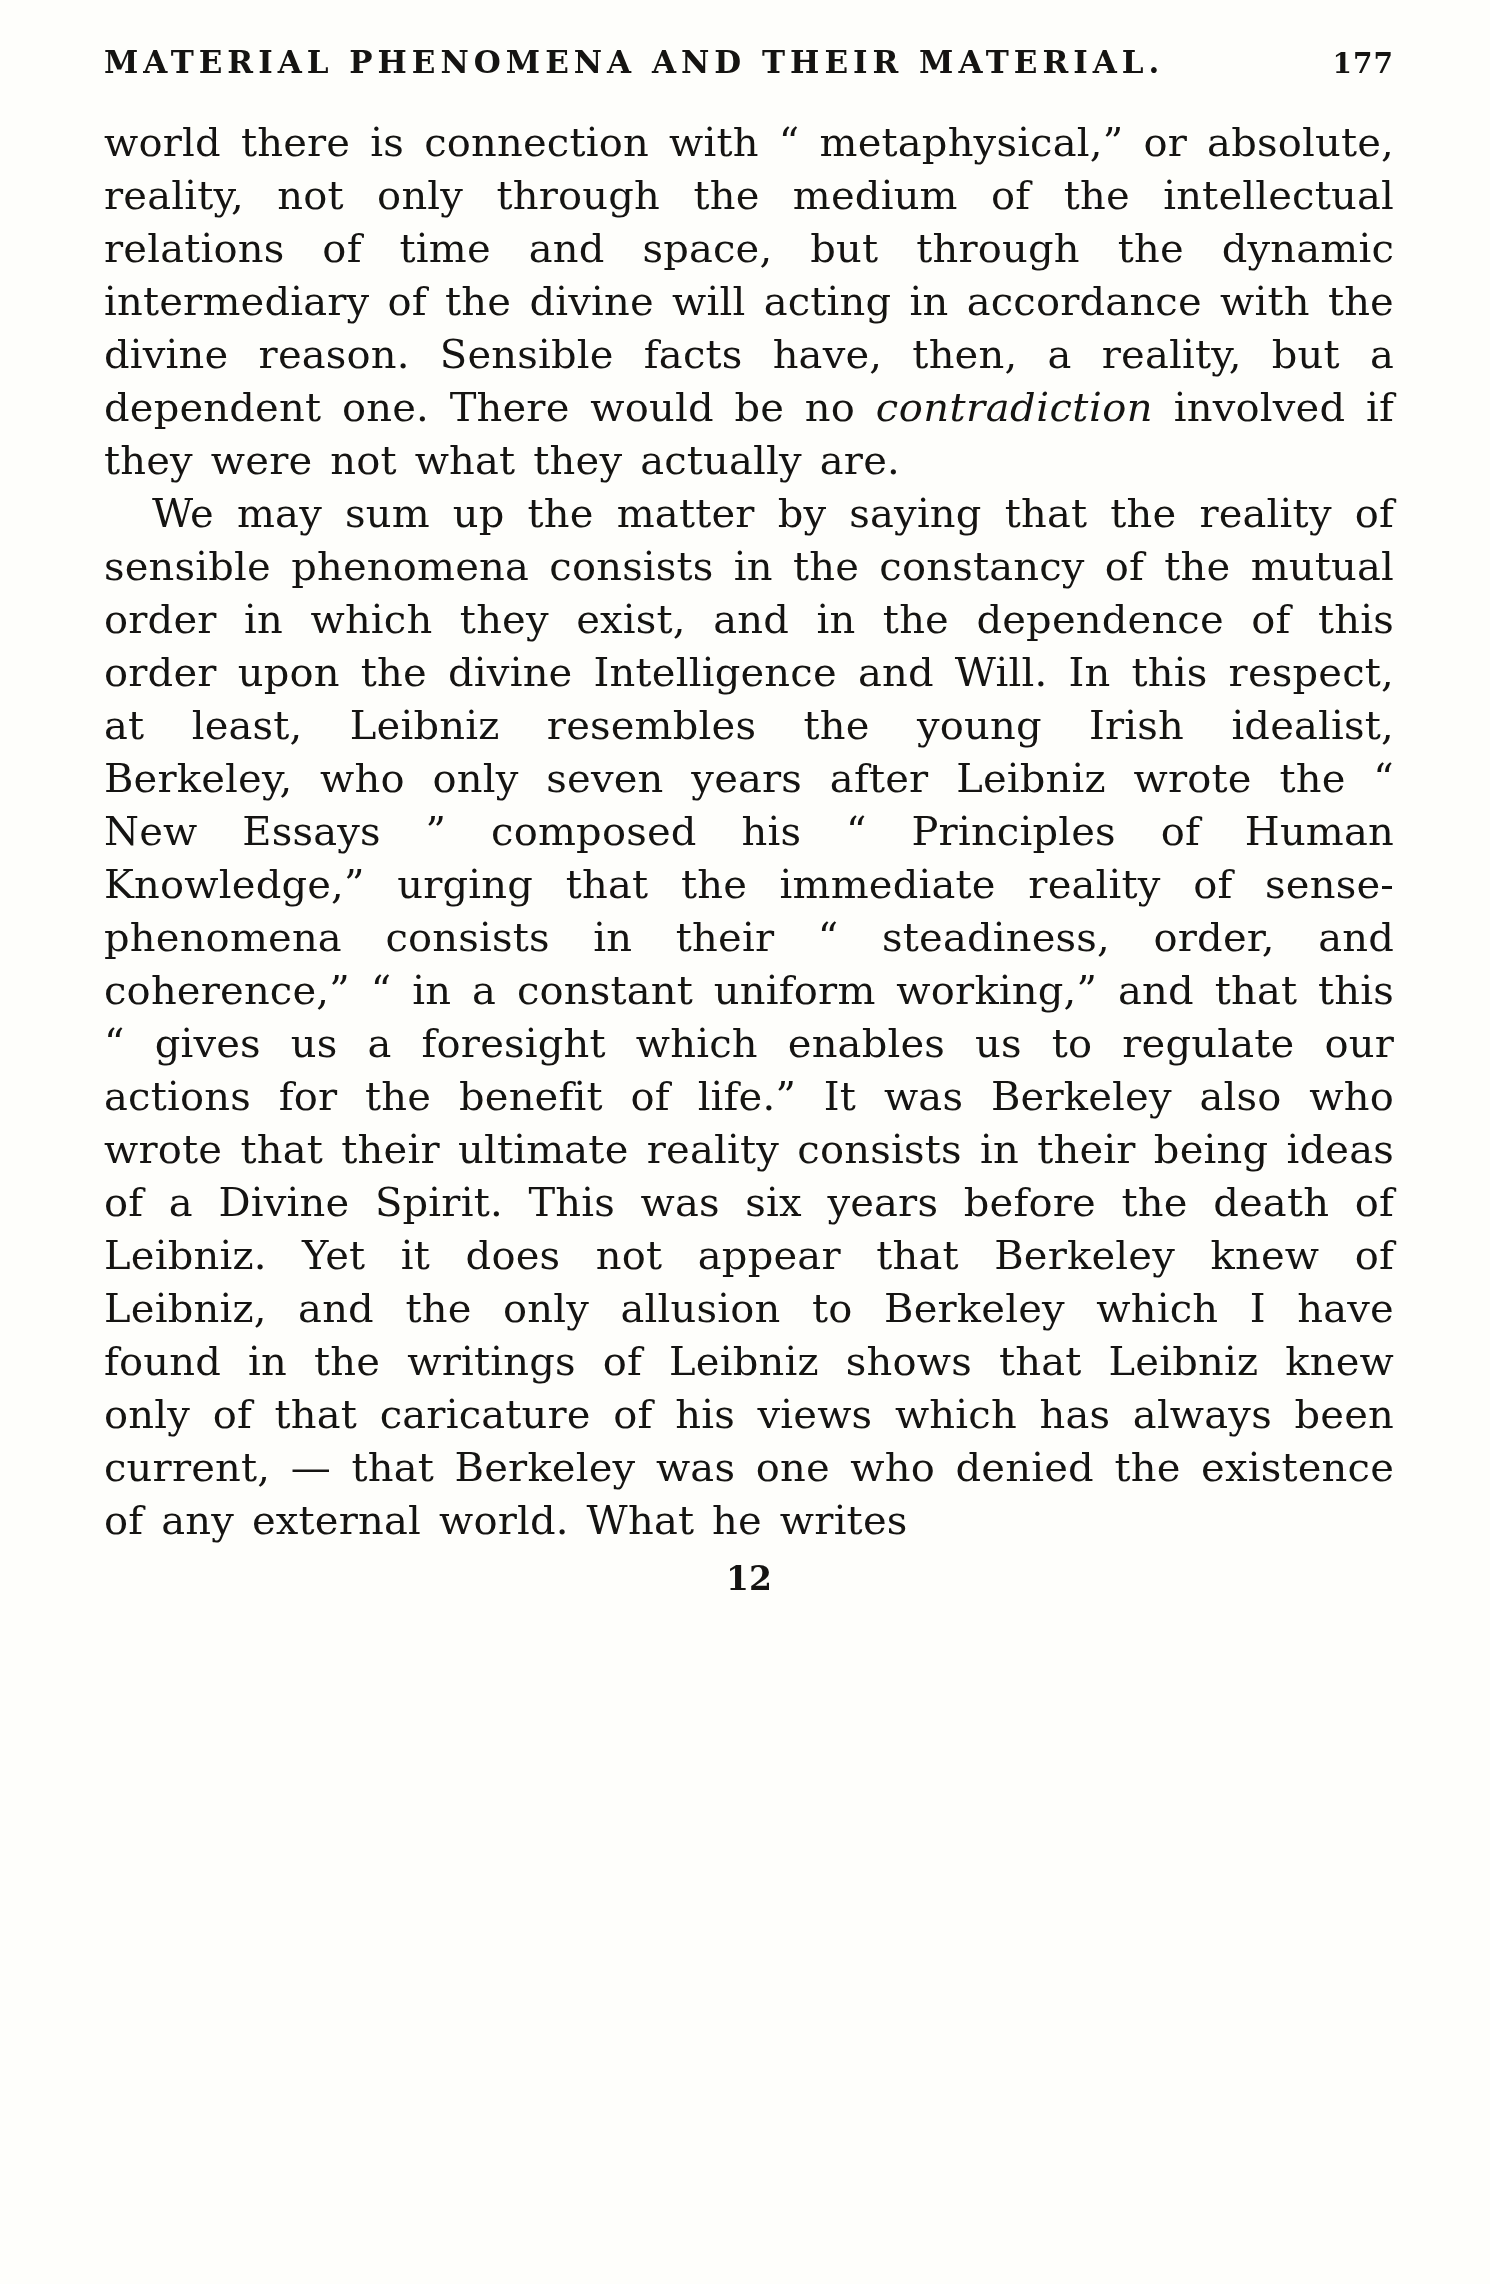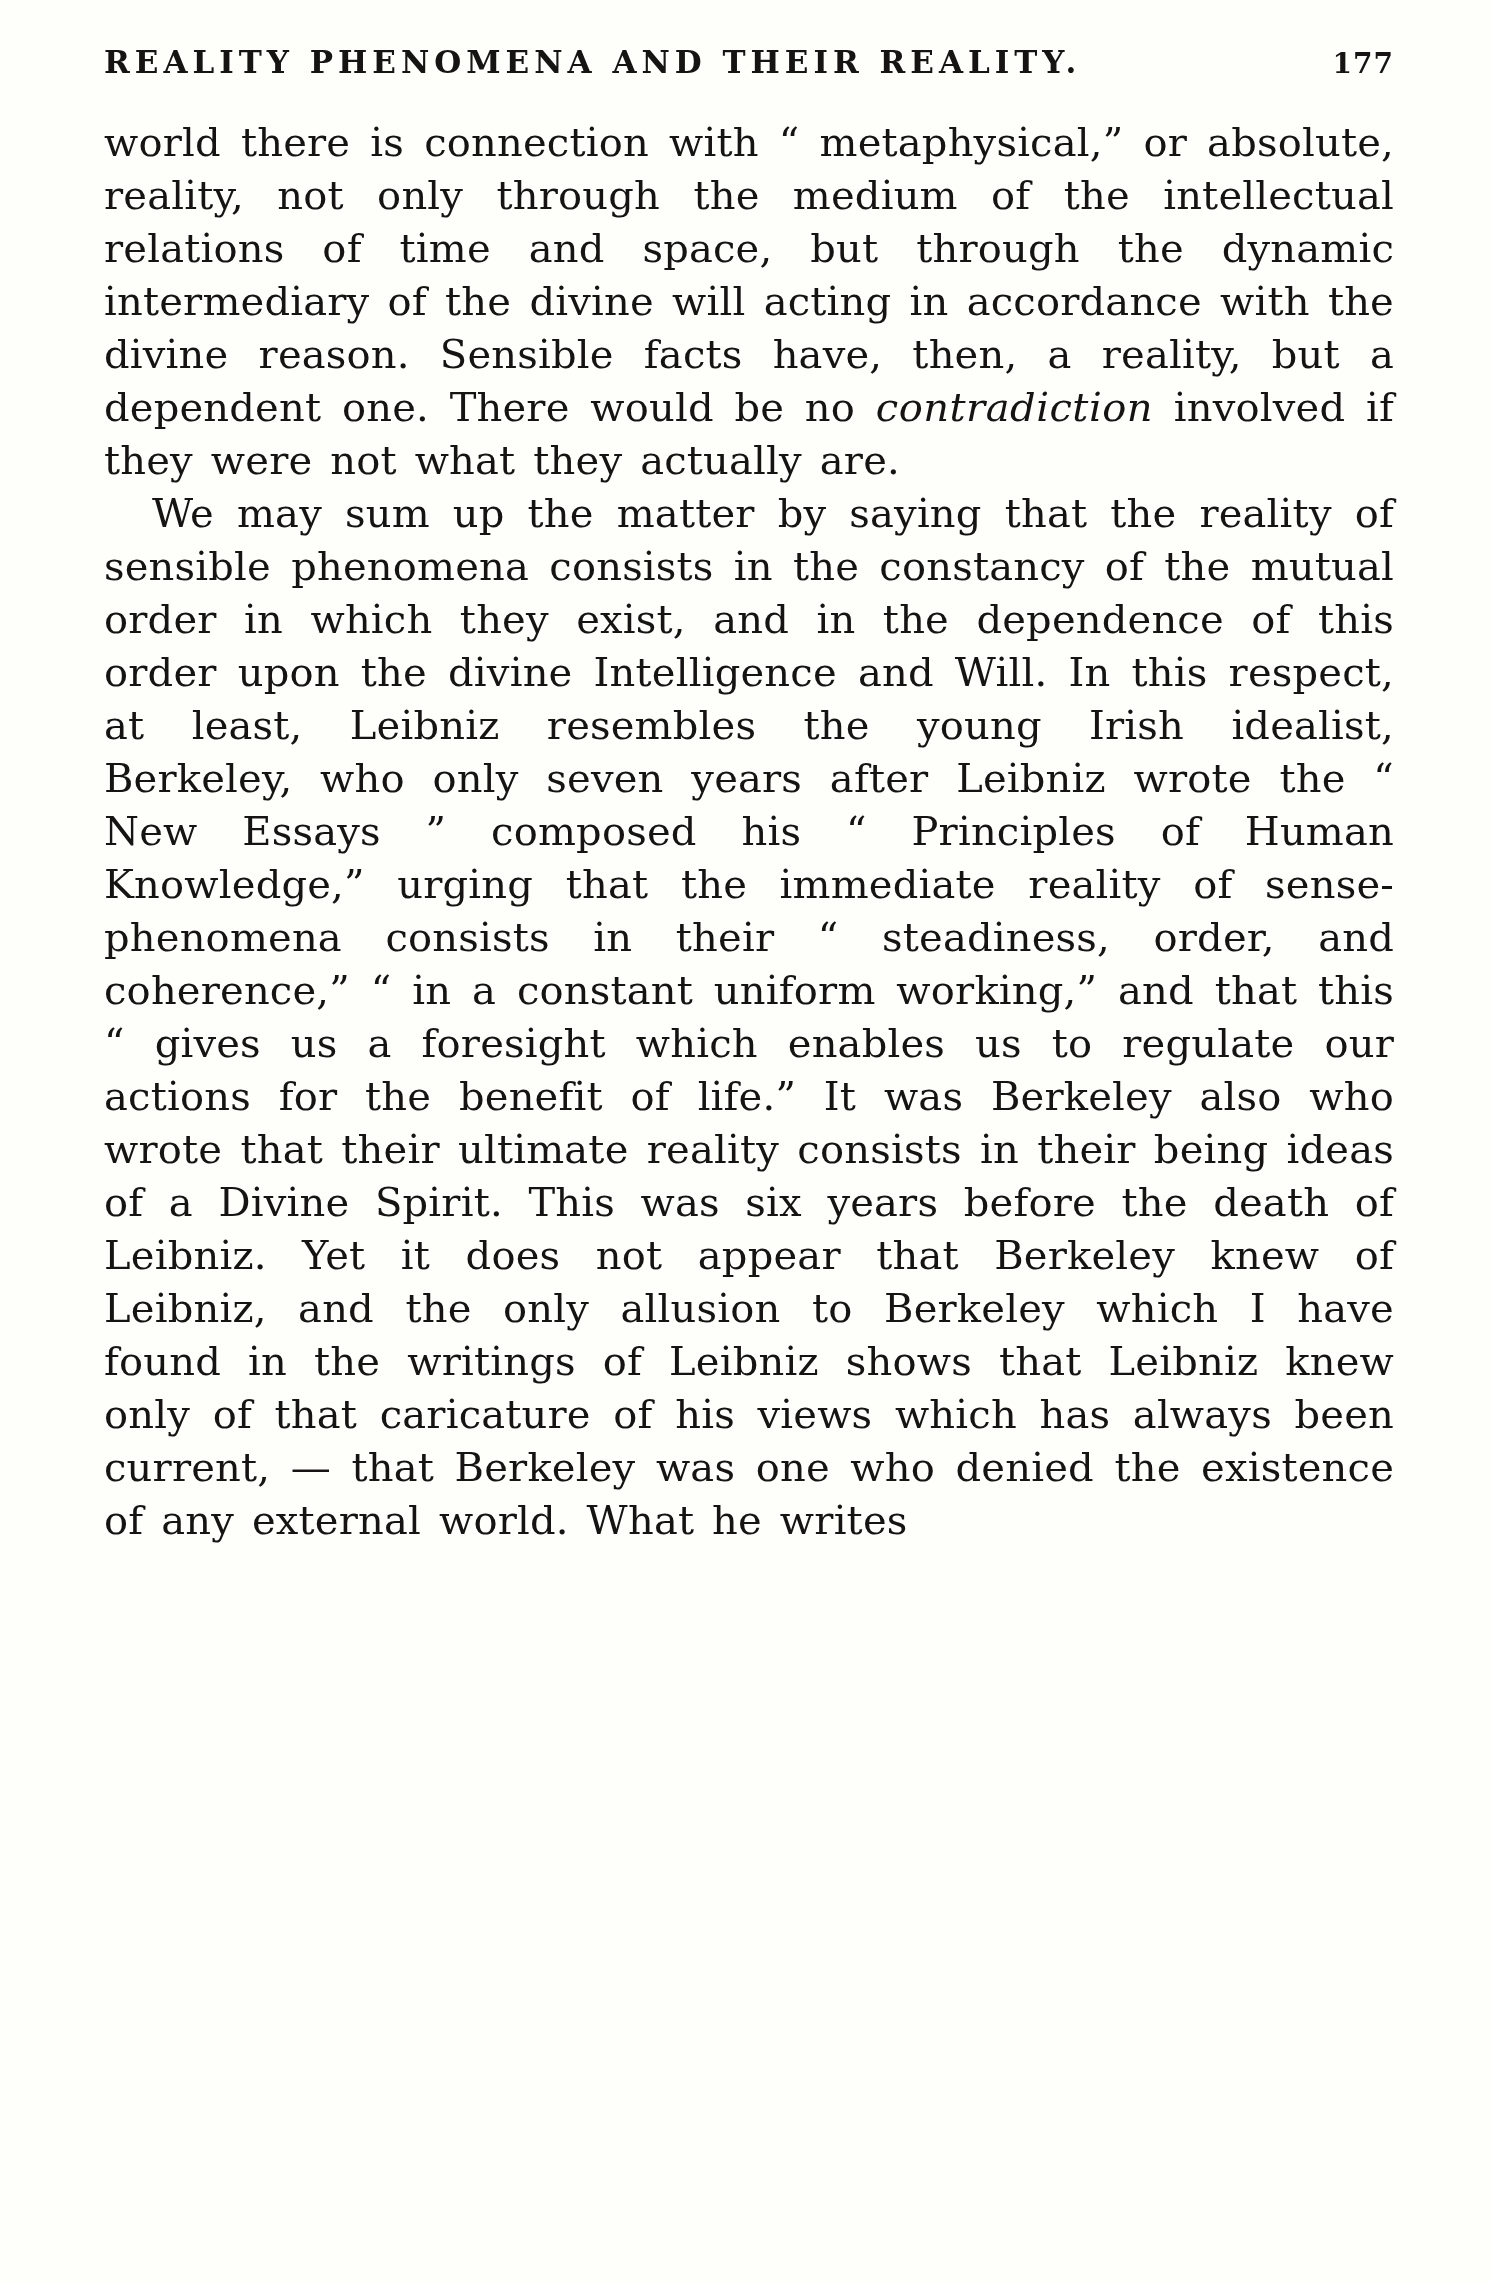--- a/index.html
+++ b/index.html
@@ -58,24 +58,27 @@
     font-weight: bold;
     margin-top: 12px;
   }
 </style>
 </head>
 <body>
 
 <div class="page">
 
   <header class="running-header">
-    <span class="header-title">REALITY PHENOMENA AND THEIR REALITY.</span>
+    <span class="header-title">MATERIAL PHENOMENA AND THEIR MATERIAL.</span>
     <span class="page-number">177</span>
   </header>
 
   <main class="body-text">
     <p class="para"><span>world there is connection with “ metaphysical,” or absolute, reality, not only through the medium of the intellectual relations of time and space, but through the dynamic intermediary of the divine will acting in accordance with the divine reason.  Sensible facts have, then, a reality, but a dependent one.  There would be no </span><em>contradiction</em><span> involved if they were not what they actually are.</span></p>
 
     <p class="para indented">We may sum up the matter by saying that the reality of sensible phenomena consists in the constancy of the mutual order in which they exist, and in the dependence of this order upon the divine Intelligence and Will.  In this respect, at least, Leibniz resembles the young Irish idealist, Berkeley, who only seven years after Leibniz wrote the “ New Essays ” composed his “ Principles of Human Knowledge,” urging that the immediate reality of sense-phenomena consists in their “ steadiness, order, and coherence,” “ in a constant uniform working,” and that this “ gives us a foresight which enables us to regulate our actions for the benefit of life.”  It was Berkeley also who wrote that their ultimate reality consists in their being ideas of a Divine Spirit.  This was six years before the death of Leibniz.  Yet it does not appear that Berkeley knew of Leibniz, and the only allusion to Berkeley which I have found in the writings of Leibniz shows that Leibniz knew only of that caricature of his views which has always been current, — that Berkeley was one who denied the existence of any external world.  What he writes</p>
   </main>
 
+  <footer class="page-footer">
+    <span>12</span>
+  </footer>
 
 </div>
 
 </body></html>

